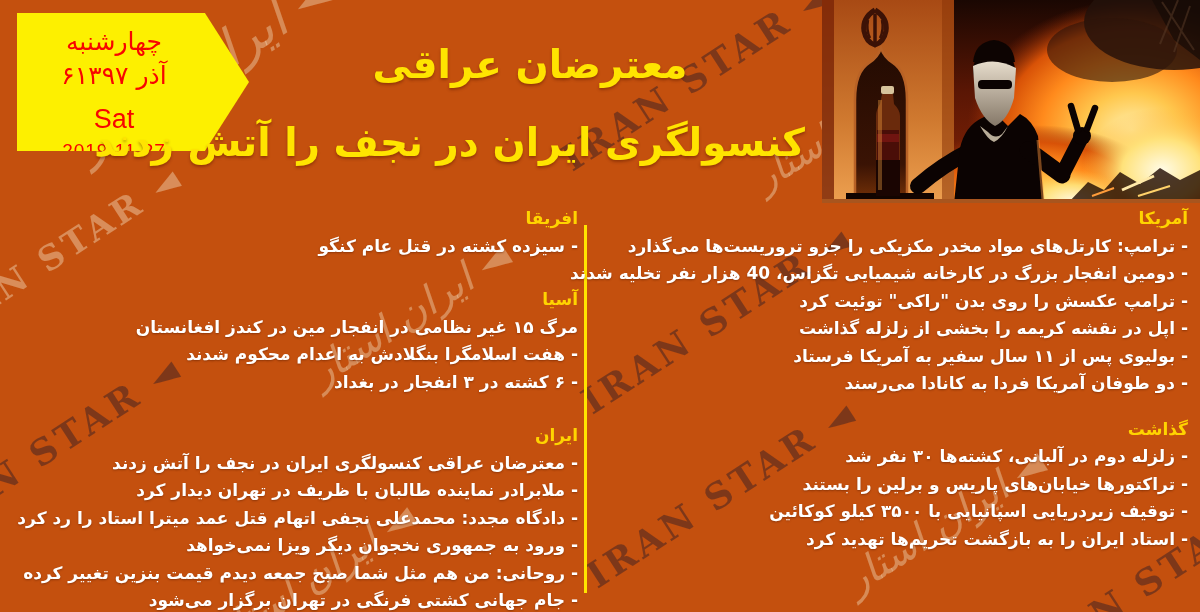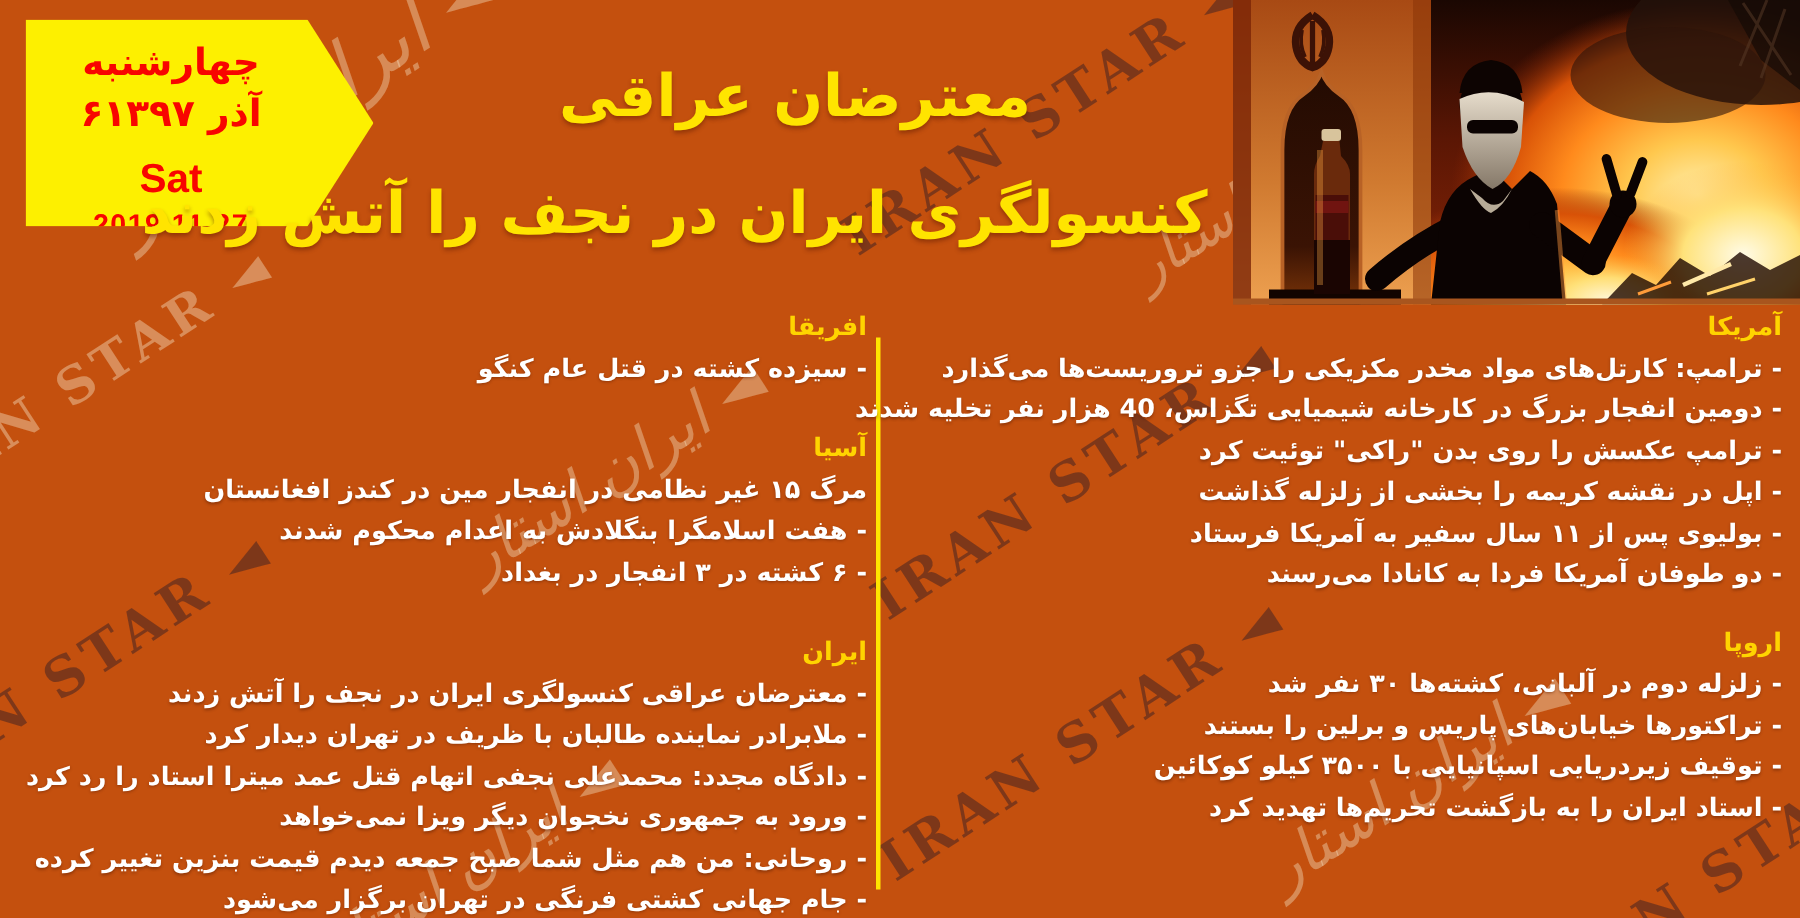--- a/index.html
+++ b/index.html
@@ -16,21 +16,21 @@
   .wm-dark{color:rgba(48,30,38,.48);font-family:"DejaVu Serif",serif;font-size:36px;letter-spacing:4px;}
   .wm-light{color:rgba(246,226,196,.42);font-family:"DejaVu Serif",serif;font-size:34px;letter-spacing:4px;}
   .wm-fa{color:rgba(246,228,198,.40);font-family:"DejaVu Sans",sans-serif;font-size:46px;font-weight:normal;font-style:italic;}
   .rot{transform:rotate(-33deg);}
 
   
   .date-box{
     position:absolute;left:17px;top:13px;width:232px;height:138px;z-index:3;
     background:#fdf000;
     clip-path:polygon(0 0,81% 0,100% 50%,81% 100%,0 100%);
-    color:#f80500;text-align:center;font-weight:bold;
+    color:#f80500;text-align:center;font-weight:normal;
     box-sizing:border-box;padding:12px 46px 0 8px;
   }
   .date-box .fa{font-size:25px;line-height:34px;}
   .date-box .en{font-family:"Liberation Sans",sans-serif;font-size:27px;line-height:32px;margin-top:10px;}
   .date-box .en-num{font-family:"Liberation Sans",sans-serif;font-size:19px;line-height:32px;letter-spacing:1px;}
 
   
   .headline{
     position:absolute;top:26px;left:255px;width:550px;z-index:3;
     direction:rtl;text-align:center;
@@ -213,20 +213,20 @@
 
   <div class="col col-right">
     <div class="sec-h">آمریکا</div>
     <div class="item">- ترامپ: کارتل‌های مواد مخدر مکزیکی را جزو تروریست‌ها می‌گذارد</div>
     <div class="item">- دومین انفجار بزرگ در کارخانه شیمیایی تگزاس، 40 هزار نفر تخلیه شدند</div>
     <div class="item">- ترامپ عکسش را روی بدن "راکی" توئیت کرد</div>
     <div class="item">- اپل در نقشه کریمه را بخشی از زلزله گذاشت</div>
     <div class="item">- بولیوی پس از ۱۱ سال سفیر به آمریکا فرستاد</div>
     <div class="item">- دو طوفان آمریکا فردا به کانادا می‌رسند</div>
 
-    <div class="sec-h gap18">اروپا</div>
+    <div class="sec-h gap18">گذاشت</div>
     <div class="item">- زلزله دوم در آلبانی، کشته‌ها ۳۰ نفر شد</div>
     <div class="item">- تراکتورها خیابان‌های پاریس و برلین را بستند</div>
     <div class="item">- توقیف زیردریایی اسپانیایی با ۳۵۰۰ کیلو کوکائین</div>
     <div class="item">- استاد ایران را به بازگشت تحریم‌ها تهدید کرد</div>
   </div>
 
 </div>
 
 </body></html>

